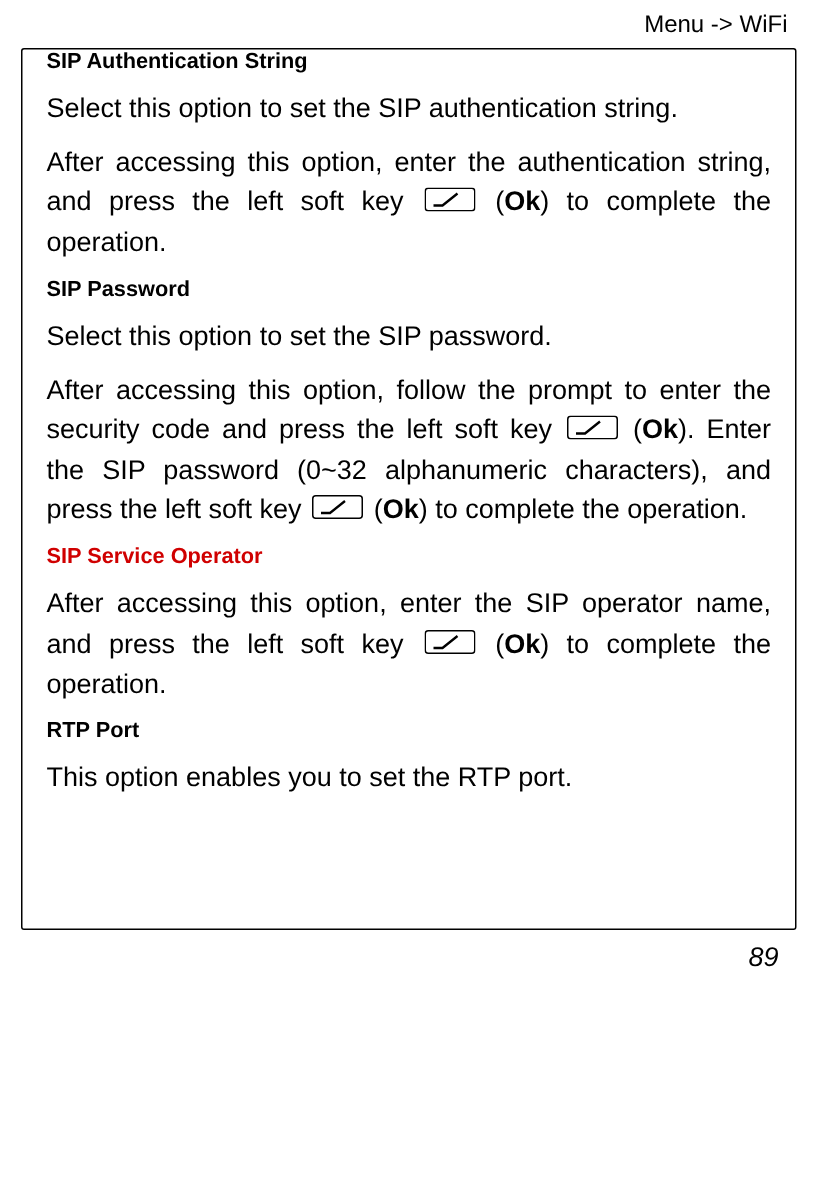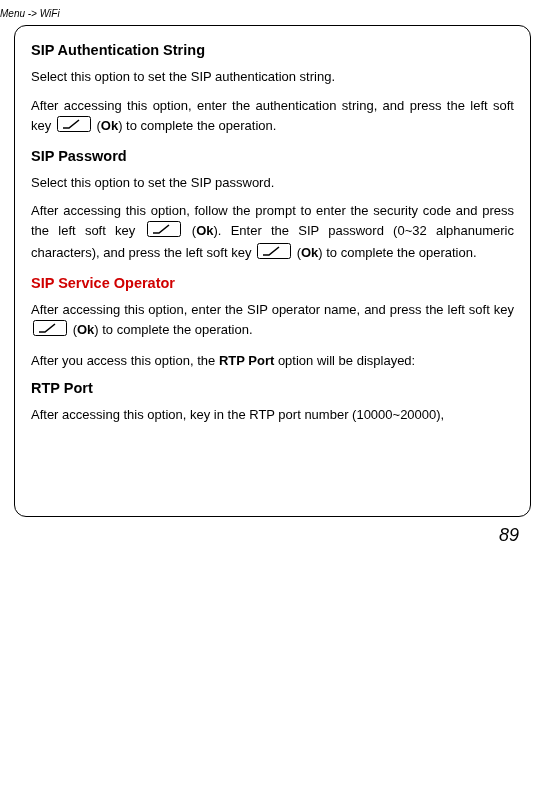--- a/index.html
+++ b/index.html
@@ -5,40 +5,39 @@
     * { margin: 0; padding: 0; box-sizing: border-box; }
     body {
       font-family: Arial, Helvetica, sans-serif;
       width: 545px;
       height: 790px;
       background: #fff;
       color: #000;
       position: relative;
     }
     .breadcrumb {
-      text-align: left;
-      font-style: italic;
-      font-size: 10px;
+      text-align: right;
+      font-size: 16px;
       padding: 8px 20px 4px 0;
     }
     .page-frame {
       border: 1.5px solid #000;
-      border-radius: 12px;
+      border-radius: 2px;
       margin: 2px 14px 0 14px;
-      padding: 16px 16px 16px 16px;
-      height: 492px;
+      padding: 0 16px 16px 16px;
+      height: 588px;
     }
     .heading {
       font-weight: bold;
       font-size: 14.5px;
       margin-bottom: 10px;
     }
     .heading.red { color: #d00000; }
     .para {
-      font-size: 13px;
+      font-size: 18px;
       line-height: 1.45;
       margin-bottom: 10px;
       text-align: justify;
     }
     .bold { font-weight: bold; }
     .key-icon {
       display: inline-block;
       vertical-align: middle;
       margin: 0 2px;
     }
@@ -94,22 +93,19 @@
     <span>After accessing this option, enter the SIP operator name, and press the left soft key </span>
     <span class="key-icon">
       <svg width="34" height="16" viewBox="0 0 34 16">
           <rect x="0.5" y="0.5" width="33" height="15" rx="2" fill="none" stroke="#000" stroke-width="1"></rect>
           <path d="M 6 12 L 12 12 L 22 4" fill="none" stroke="#000" stroke-width="1.6"></path>
         </svg>
     </span>
     <span> (</span><span class="bold">Ok</span><span>) to complete the operation.</span>
   </div>
 
-  <div class="para">
-    <span>After you access this option, the </span><span class="bold">RTP Port</span><span> option will be displayed:</span>
-  </div>
 
   <div class="heading">RTP Port</div>
-  <div class="para">After accessing this option, key in the RTP port number (10000~20000),</div>
+  <div class="para">This option enables you to set the RTP port.</div>
 
 </div>
 
 <div class="page-num">89</div>
 
 </body></html>

